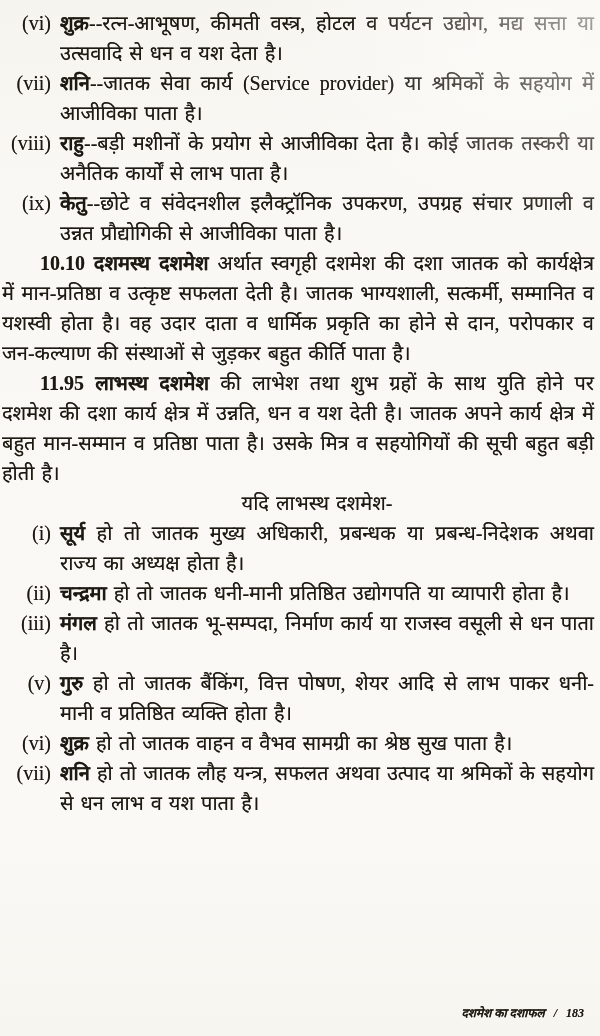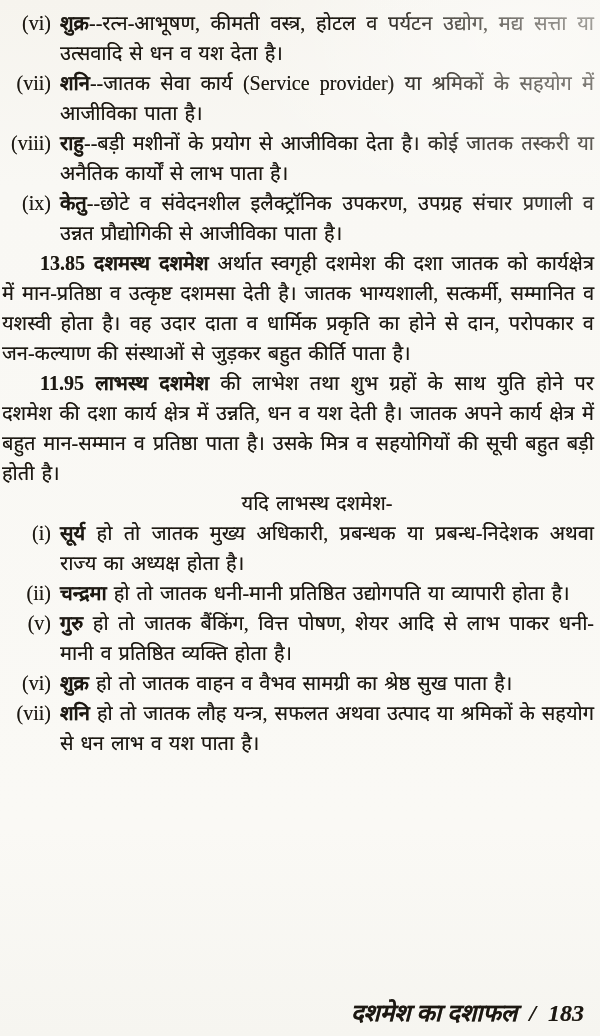--- a/index.html
+++ b/index.html
@@ -65,21 +65,21 @@
     padding-left: 38px;
     word-spacing: 2px;
     text-align: center;
   }
   .footer {
     position: absolute;
     right: 16px;
     bottom: 8px;
     font-style: italic;
     font-weight: bold;
-    font-size: 24px;
+    font-size: 12px;
     white-space: nowrap;
   }
   .footer span { margin-left: 6px; }
   .footer span:first-child { margin-left: 0; }
 </style>
 </head>
 <body>
 
 <div class="page">
 
@@ -102,39 +102,43 @@
       <p class="li-txt"><span class="lead-bold">राहु</span><span>--बड़ी मशीनों के प्रयोग से आजीविका देता है। कोई जातक तस्करी या अनैतिक कार्यों से लाभ पाता है।</span></p>
     </div>
 
     <div class="li-row">
       <span class="li-num">(ix)</span>
       <p class="li-txt"><span class="lead-bold">केतु</span><span>--छोटे व संवेदनशील इलैक्ट्रॉनिक उपकरण, उपग्रह संचार प्रणाली व उन्नत प्रौद्योगिकी से आजीविका पाता है।</span></p>
     </div>
 
   </div>
 
-  <p class="para"><span class="lead-bold">13.85 दशमस्थ दशमेश</span><span> अर्थात स्वगृही दशमेश की दशा जातक को कार्यक्षेत्र में मान-प्रतिष्ठा व उत्कृष्ट दशमसा देती है। जातक भाग्यशाली, सत्कर्मी, सम्मानित व यशस्वी होता है। वह उदार दाता व धार्मिक प्रकृति का होने से दान, परोपकार व जन-कल्याण की संस्थाओं से जुड़कर बहुत कीर्ति पाता है।</span></p>
+  <p class="para"><span class="lead-bold">10.10 दशमस्थ दशमेश</span><span> अर्थात स्वगृही दशमेश की दशा जातक को कार्यक्षेत्र में मान-प्रतिष्ठा व उत्कृष्ट सफलता देती है। जातक भाग्यशाली, सत्कर्मी, सम्मानित व यशस्वी होता है। वह उदार दाता व धार्मिक प्रकृति का होने से दान, परोपकार व जन-कल्याण की संस्थाओं से जुड़कर बहुत कीर्ति पाता है।</span></p>
 
 
   <p class="para"><span class="lead-bold">11.95 लाभस्थ दशमेश</span><span> की लाभेश तथा शुभ ग्रहों के साथ युति होने पर दशमेश की दशा कार्य क्षेत्र में उन्नति, धन व यश देती है। जातक अपने कार्य क्षेत्र में बहुत मान-सम्मान व प्रतिष्ठा पाता है। उसके मित्र व सहयोगियों की सूची बहुत बड़ी होती है।</span></p>
 
   <p class="subhead">यदि लाभस्थ दशमेश-</p>
 
   <div class="num-list">
 
     <div class="li-row">
       <span class="li-num">(i)</span>
       <p class="li-txt"><span class="lead-bold">सूर्य</span><span> हो तो जातक मुख्य अधिकारी, प्रबन्धक या प्रबन्ध-निदेशक अथवा राज्य का अध्यक्ष होता है।</span></p>
     </div>
 
     <div class="li-row">
       <span class="li-num">(ii)</span>
       <p class="li-txt"><span class="lead-bold">चन्द्रमा</span><span> हो तो जातक धनी-मानी प्रतिष्ठित उद्योगपति या व्यापारी होता है।</span></p>
     </div>
 
+    <div class="li-row">
+      <span class="li-num">(iii)</span>
+      <p class="li-txt"><span class="lead-bold">मंगल</span><span> हो तो जातक भू-सम्पदा, निर्माण कार्य या राजस्व वसूली से धन पाता है।</span></p>
+    </div>
 
 
     <div class="li-row">
       <span class="li-num">(v)</span>
       <p class="li-txt"><span class="lead-bold">गुरु</span><span> हो तो जातक बैंकिंग, वित्त पोषण, शेयर आदि से लाभ पाकर धनी-मानी व प्रतिष्ठित व्यक्ति होता है।</span></p>
     </div>
 
     <div class="li-row">
       <span class="li-num">(vi)</span>
       <p class="li-txt"><span class="lead-bold">शुक्र</span><span> हो तो जातक वाहन व वैभव सामग्री का श्रेष्ठ सुख पाता है।</span></p>

